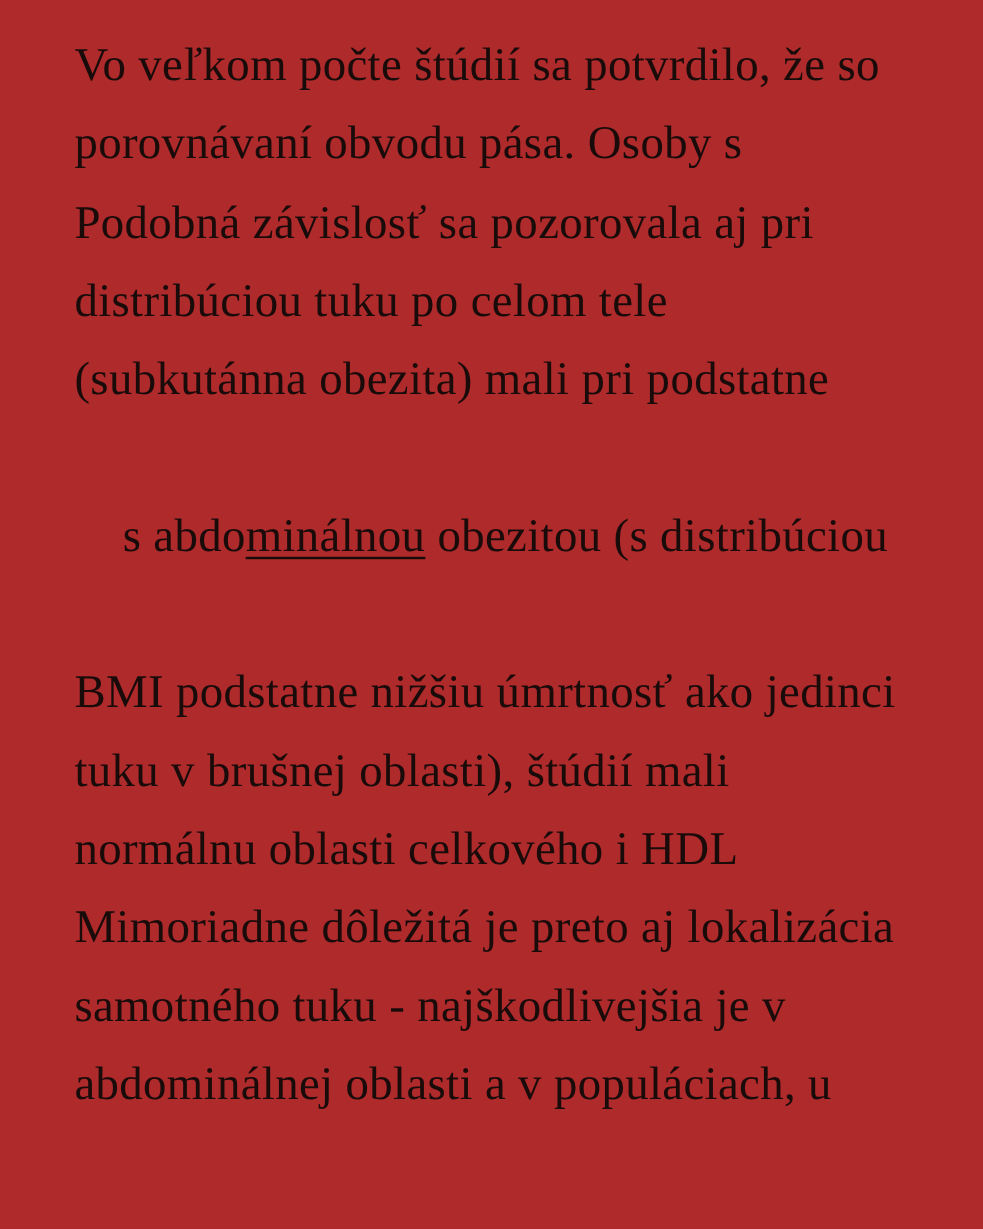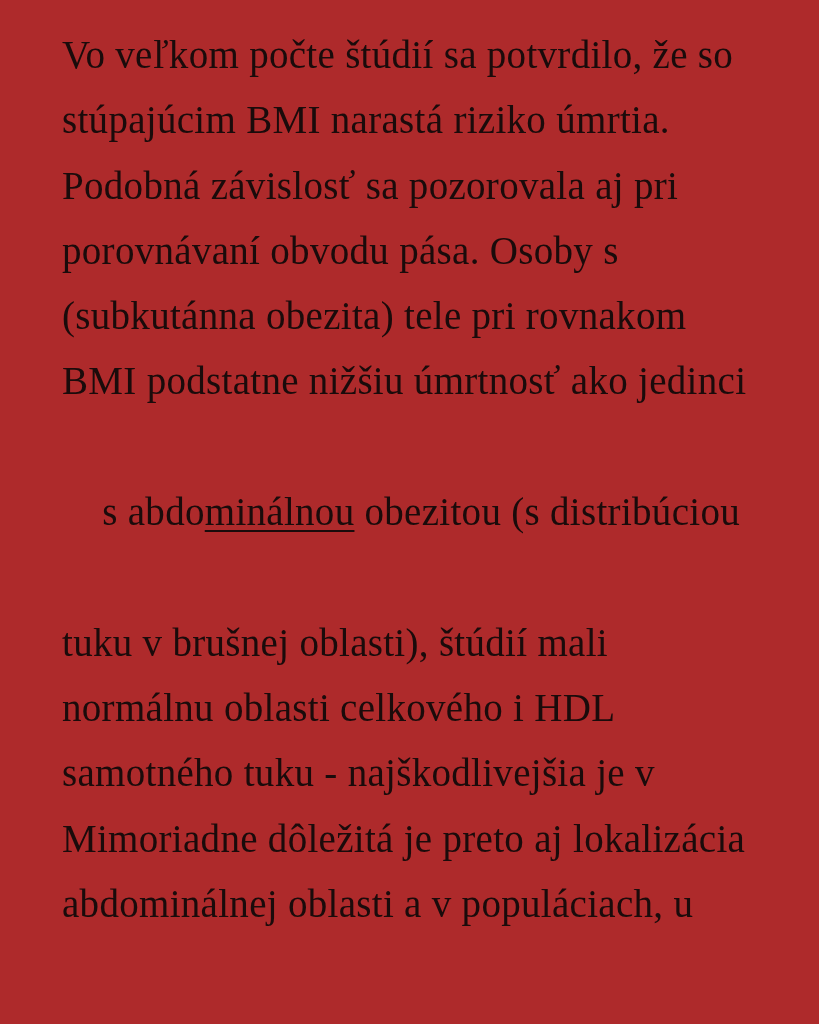--- a/index.html
+++ b/index.html
@@ -28,27 +28,27 @@
     text-decoration: underline;
     text-decoration-thickness: 2px;
     text-underline-offset: 5px;
   }
 </style>
 </head>
 <body>
 
 <main class="text-block">
   <div class="line">Vo veľkom počte štúdií sa potvrdilo, že so</div>
-  <div class="line">stúpajúcim BMI narastá riziko úmrtia.</div>
+  <div class="line">porovnávaní obvodu pása. Osoby s</div>
   <div class="line">Podobná závislosť sa pozorovala aj pri</div>
-  <div class="line">porovnávaní obvodu pása. Osoby s</div>
-  <div class="line">(subkutánna obezita) tele pri rovnakom</div>
-  <div class="line">BMI podstatne nižšiu úmrtnosť ako jedinci</div>
+  <div class="line">distribúciou tuku po celom tele</div>
+  <div class="line">(subkutánna obezita) mali pri podstatne</div>
   <div class="line">
     <span>s abdo</span><span class="underline">minálnou</span><span> obezitou (s distribúciou</span>
   </div>
+  <div class="line">BMI podstatne nižšiu úmrtnosť ako jedinci</div>
   <div class="line">tuku v brušnej oblasti), štúdií mali</div>
   <div class="line">normálnu oblasti celkového i HDL</div>
+  <div class="line">Mimoriadne dôležitá je preto aj lokalizácia</div>
   <div class="line">samotného tuku - najškodlivejšia je v</div>
-  <div class="line">Mimoriadne dôležitá je preto aj lokalizácia</div>
   <div class="line">abdominálnej oblasti a v populáciach, u</div>
 
 </main>
 
 </body></html>

